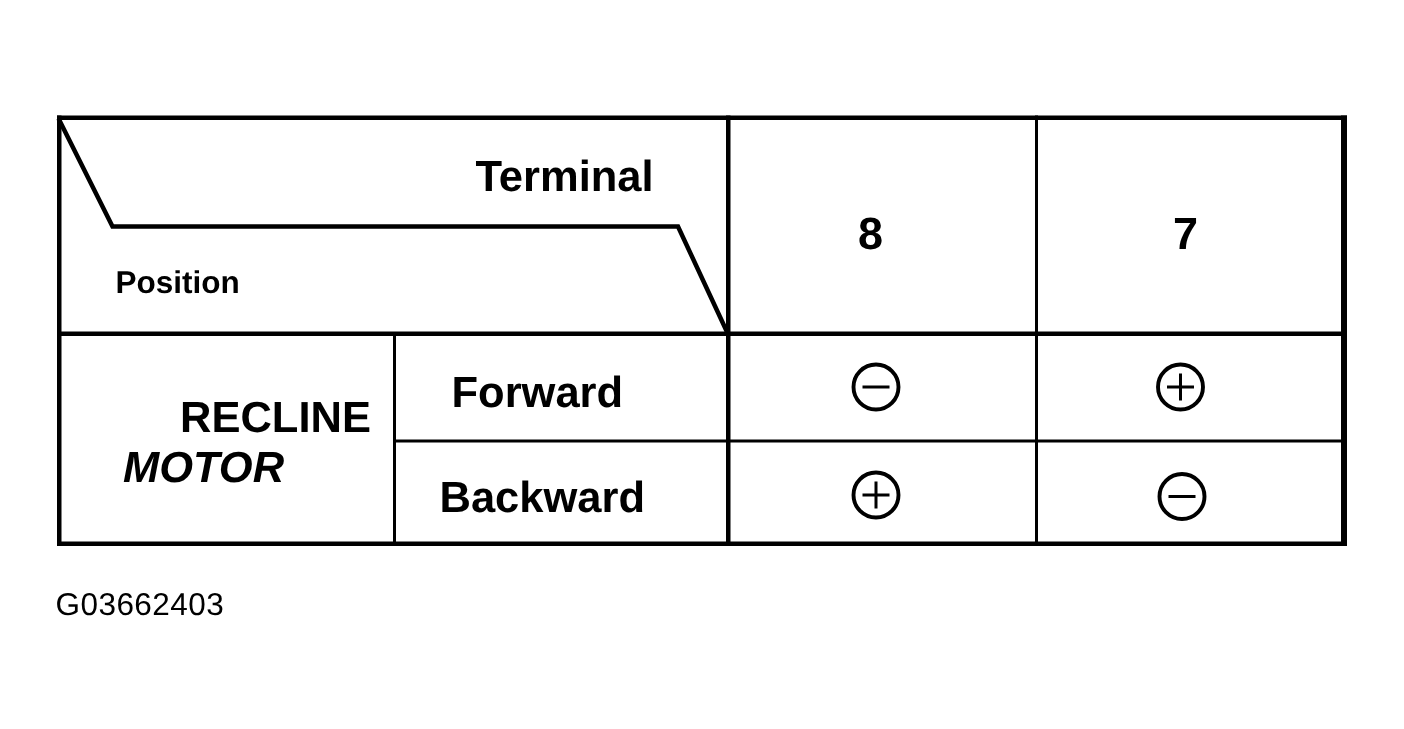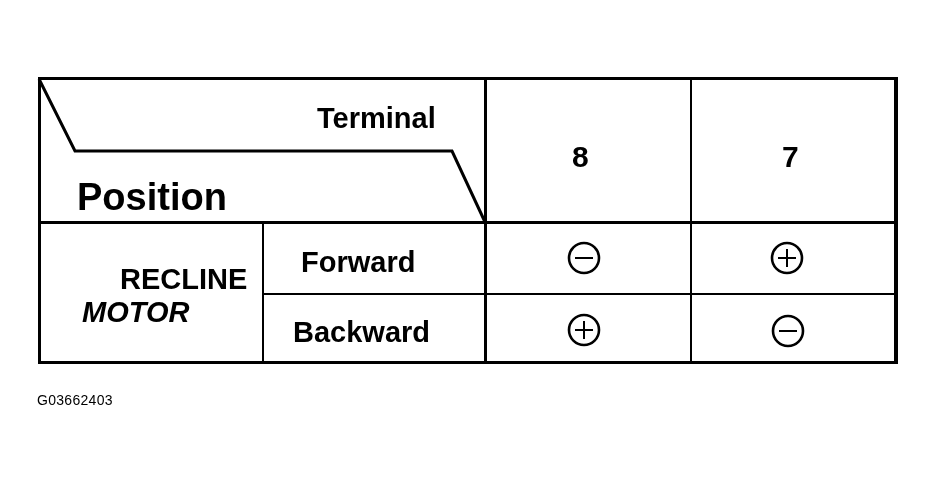--- a/index.html
+++ b/index.html
@@ -2,21 +2,21 @@
 <html><head>
 <meta charset="utf-8">
 <style>
   html, body { margin: 0; padding: 0; background: #ffffff; }
   body { width: 936px; height: 486px; position: relative; overflow: hidden;
          font-family: "Liberation Sans", "DejaVu Sans", sans-serif; color: #000; }
   .frame { position: absolute; left: 0; top: 0; width: 936px; height: 436px; }
   .line { position: absolute; background: #000; }
   .txt { position: absolute; font-weight: bold; color: #000; white-space: nowrap; line-height: 1; }
   .sym { position: absolute; width: 34px; height: 34px; }
-  .caption { position: absolute; left: 37px; top: 393px; font-size: 14px; font-weight: normal;
+  .caption { position: absolute; left: 37px; top: 393px; font-size: 21px; font-weight: normal;
              letter-spacing: 0.3px; }
 </style>
 </head>
 <body>
 
 <div class="frame">
 
   <div class="line" style="left:38px; top:77px; width:860px; height:3px;"></div>
   <div class="line" style="left:38px; top:361px; width:860px; height:3px;"></div>
   <div class="line" style="left:38px; top:77px; width:3px; height:287px;"></div>
@@ -28,21 +28,21 @@
 
   <div class="line" style="left:262px; top:222px; width:2px; height:140px;"></div>
   <div class="line" style="left:484px; top:77px; width:3px; height:287px;"></div>
   <div class="line" style="left:690px; top:77px; width:2px; height:287px;"></div>
 
   <svg style="position:absolute; left:0; top:0;" width="936" height="486">
     <polyline points="39,79 75,151 452,151 485,222" fill="none" stroke="#000" stroke-width="3" stroke-linejoin="miter"></polyline>
   </svg>
 
   <div class="txt" style="left:317px; top:104px; font-size:29px;">Terminal</div>
-  <div class="txt" style="left:77px; top:178px; font-size:38px;">Position</div>
+  <div class="txt" style="left:77px; top:178px; font-size:21px;">Position</div>
   <div class="txt" style="left:572px; top:142px; font-size:30px;">8</div>
   <div class="txt" style="left:782px; top:142px; font-size:30px;">7</div>
 
   <div class="txt" style="left:82px; top:265px; font-size:29px;margin-left:38px;">RECLINE</div>
   <div class="txt" style="left:82px; top:298px; font-size:29px;font-style:italic;">MOTOR</div>
 
   <div class="txt" style="left:293px; top:318px; font-size:29px;">Backward</div>
   <div class="txt" style="left:301px; top:248px; font-size:29px;">Forward</div>
 
   <svg class="sym" style="left:567px; top:241px;" viewBox="0 0 34 34">

